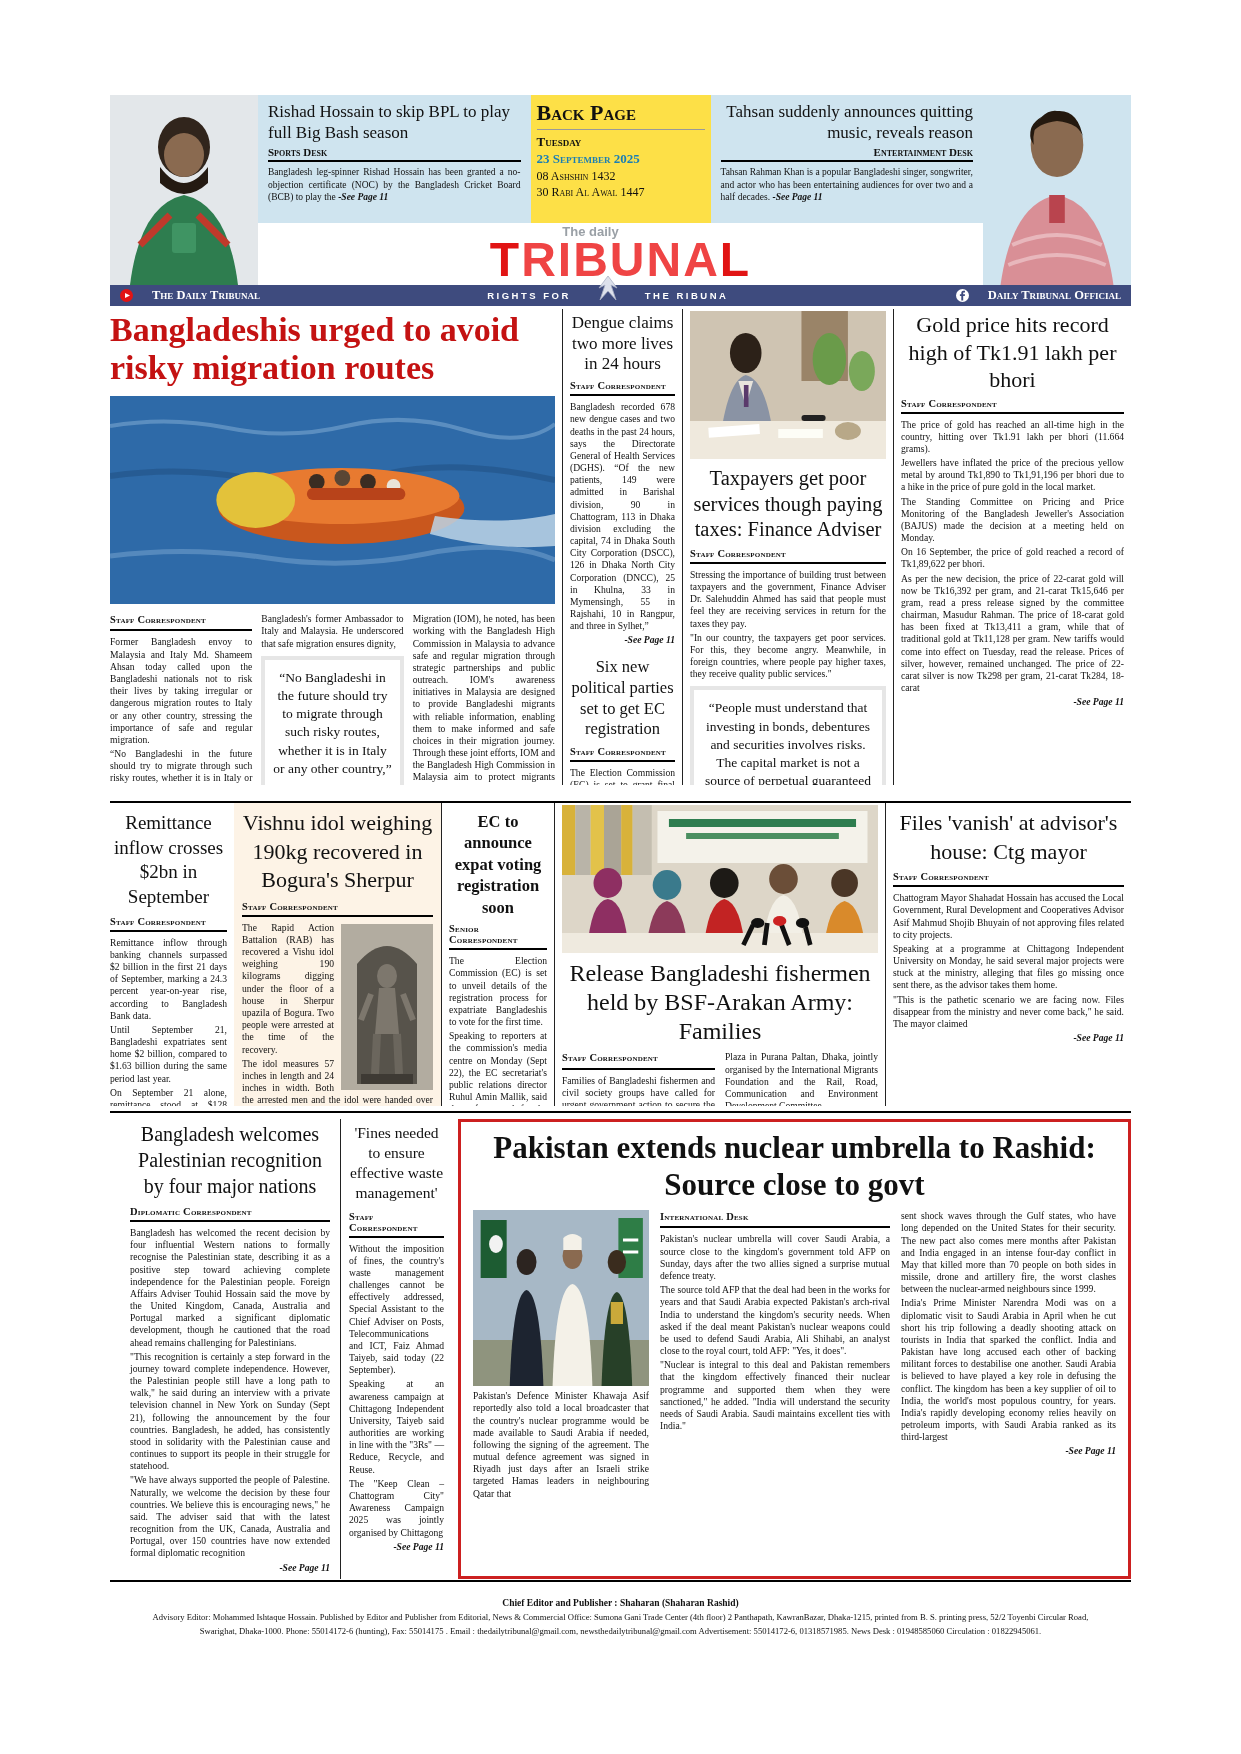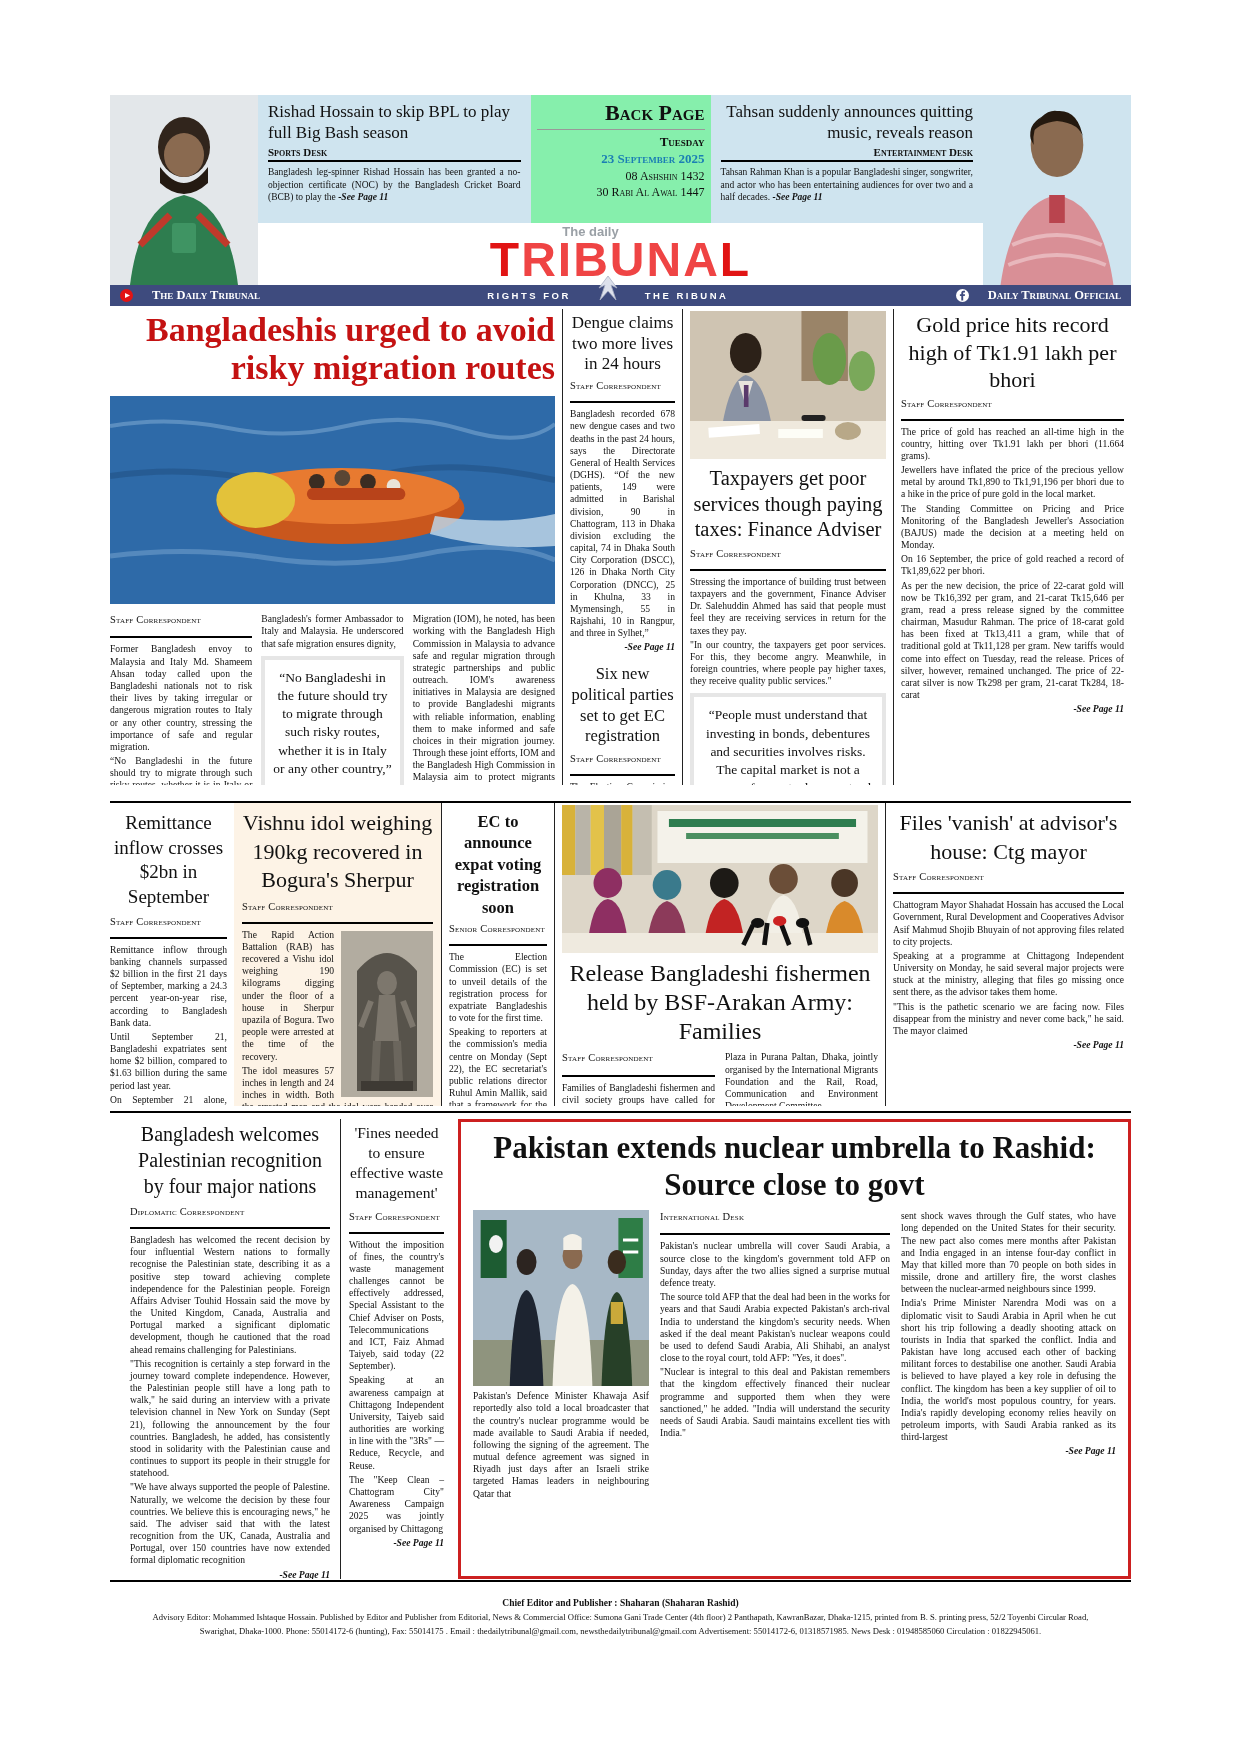--- a/index.html
+++ b/index.html
@@ -7,21 +7,21 @@
         font-family:"Liberation Serif",serif;color:#111;overflow:hidden}
   .inner{position:absolute;left:110px;top:95px;width:1021px}
 
   
   .topbar{display:flex;height:190px}
   .photo-col{flex:0 0 148px;position:relative}
   .photo-col svg{display:block;width:100%;height:100%}
   .top-middle{flex:1;display:flex;flex-direction:column;min-width:0}
   .teasers{display:flex;height:128px}
   .sports-box,.ent-box{background:#cfe4ef;flex:1;padding:7px 10px 4px;min-width:0;overflow:hidden}
-  .backpage-box{flex:0 0 168px;background:#86efac;text-align:right;padding:5px 6px;overflow:hidden}
+  .backpage-box{flex:0 0 168px;background:#fde047;text-align:left;padding:5px 6px;overflow:hidden}
   .teaser-head{font-size:17px;line-height:1.22;margin:0 0 3px}
   .ent-box .teaser-head{text-align:right}
   .desk{font-variant:small-caps;font-weight:bold;font-size:11px;border-bottom:2px solid #000;
         padding-bottom:2px;margin-bottom:4px}
   .ent-box .desk{text-align:right}
   .teaser-body{font-size:9.5px;text-align:justify;line-height:1.3}
   .see-inline{font-style:italic;font-weight:bold;font-size:9.5px}
   .bp-title{font-variant:small-caps;font-weight:bold;font-size:22px;border-bottom:1px solid #999;
             padding-bottom:3px;margin-bottom:4px}
   .bp-day{font-variant:small-caps;font-weight:bold;font-size:13px}
@@ -38,33 +38,33 @@
 
   
   .navbar{height:21px;background:#3e4b7e;color:#fff;display:flex;align-items:center;
           justify-content:space-between;padding:0 10px;position:relative}
   .nav-side{display:flex;align-items:center;gap:19px;font-variant:small-caps;font-weight:bold;font-size:12.5px}
   .nav-center{display:flex;align-items:center;gap:16px;font-family:"Liberation Sans",sans-serif;
               font-size:9.5px;letter-spacing:2.5px;font-weight:bold}
   .eagle{position:relative;top:-7px}
 
   
-  .byline{font-variant:small-caps;font-weight:normal;font-size:10.5px;border-bottom:2.5px solid #000;
-          padding-bottom:10px;margin:0 0 5px;letter-spacing:.2px}
+  .byline{font-variant:small-caps;font-weight:bold;font-size:10.5px;border-bottom:2.5px solid #000;
+          padding-bottom:3px;margin:0 0 5px;letter-spacing:.2px}
   .body{font-size:9.6px;text-align:justify;line-height:1.27}
   .body p{margin:0 0 2px}
   .see{font-style:italic;font-weight:bold;text-align:right;font-size:9.6px;margin-top:1px}
   .cell{border-left:1px solid #222;padding:2px 7px 4px;min-width:0;overflow:hidden}
   .cell.first{border-left:none;padding-left:0}
   .quotebox{border:4px solid #e6e6e6;padding:9px 6px;text-align:center;font-size:13.5px;
             line-height:1.35;margin:6px 0;background:#fff}
 
   
   .row1{display:grid;grid-template-columns:452px 120px 211px 238px;margin-top:3px;height:476px}
-  .lead-head{color:#c41212;font-size:34px;font-weight:bold;text-align:right;line-height:1.12;margin:0 0 9px}
+  .lead-head{color:#c41212;font-size:34px;font-weight:bold;text-align:left;line-height:1.12;margin:0 0 9px}
   .lead-photo svg{display:block;width:100%;height:208px}
   .lead-cols{display:grid;grid-template-columns:1fr 1fr 1fr;gap:9px;margin-top:9px}
   .h-dengue{font-size:17px;text-align:center;line-height:1.22;margin:2px 0 5px;font-weight:normal}
   .h-parties{font-size:16.5px;text-align:center;line-height:1.25;margin:12px 0 6px;font-weight:normal}
   .h-tax{font-size:20.5px;text-align:center;line-height:1.25;margin:7px 0 5px;font-weight:normal}
   .h-gold{font-size:22px;text-align:center;line-height:1.25;margin:0 0 4px;font-weight:normal}
   .tax-photo svg{display:block;width:100%;height:148px}
 
   
   .row2{display:grid;grid-template-columns:124px 207px 113px 331px 1fr;border-top:2.5px solid #000;

